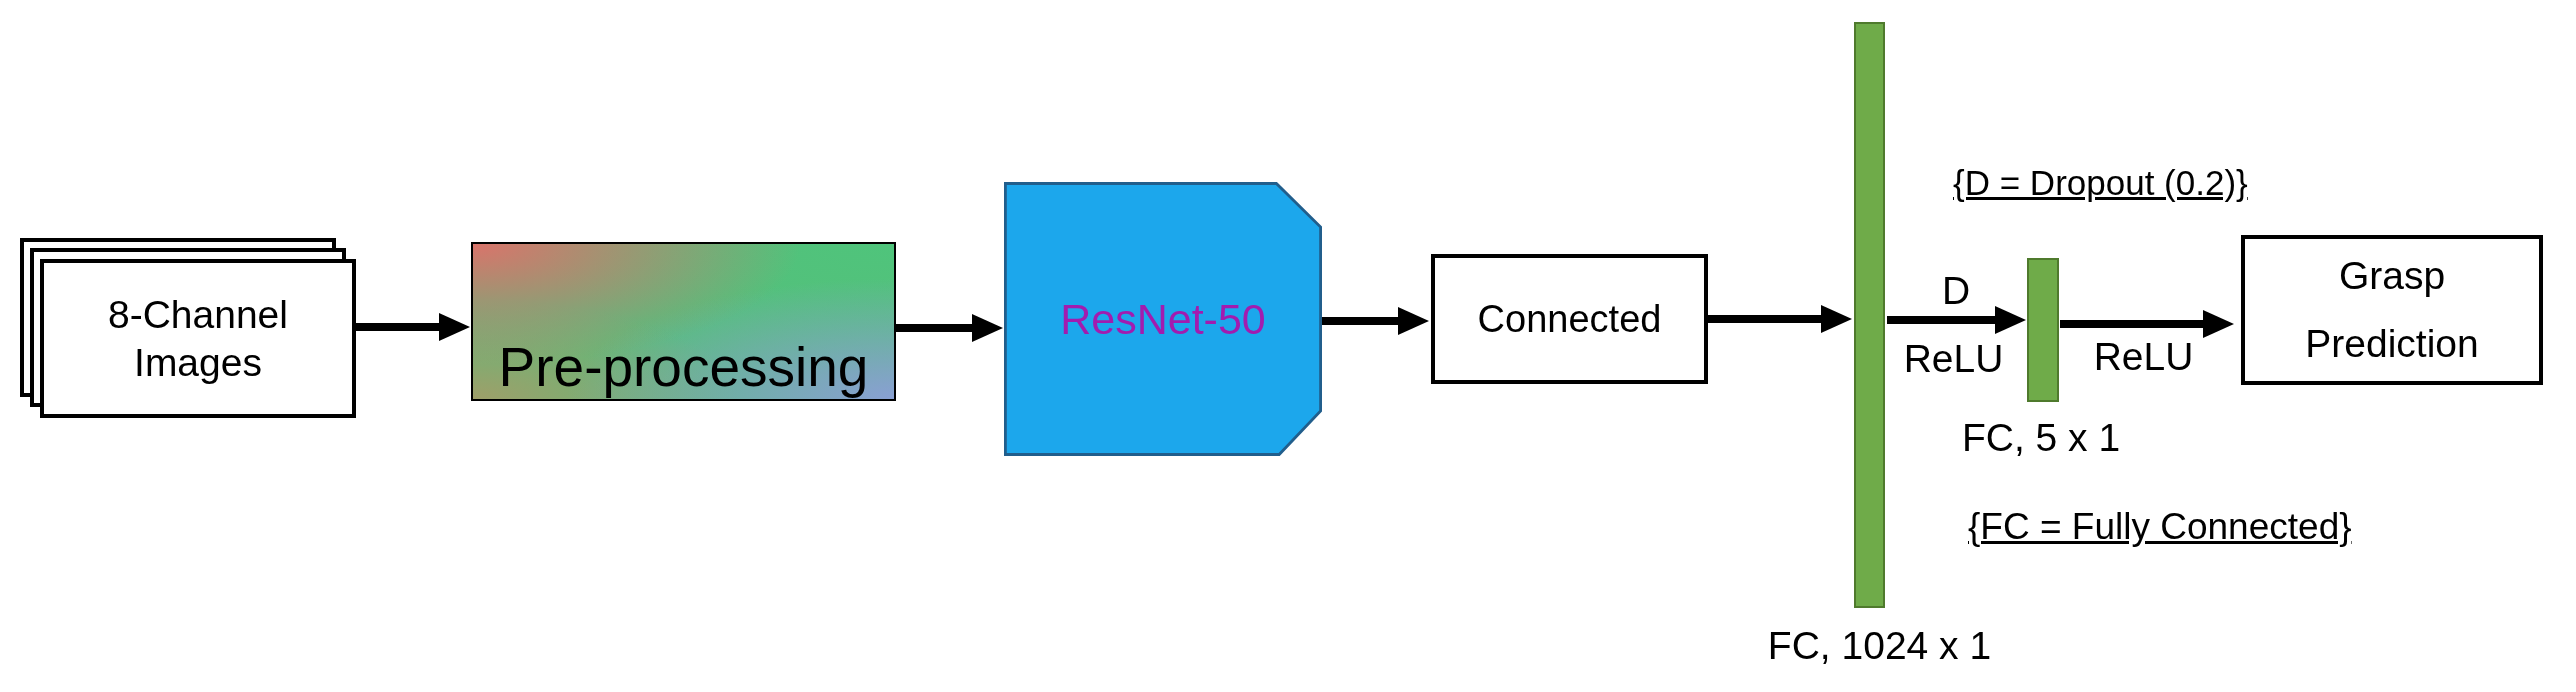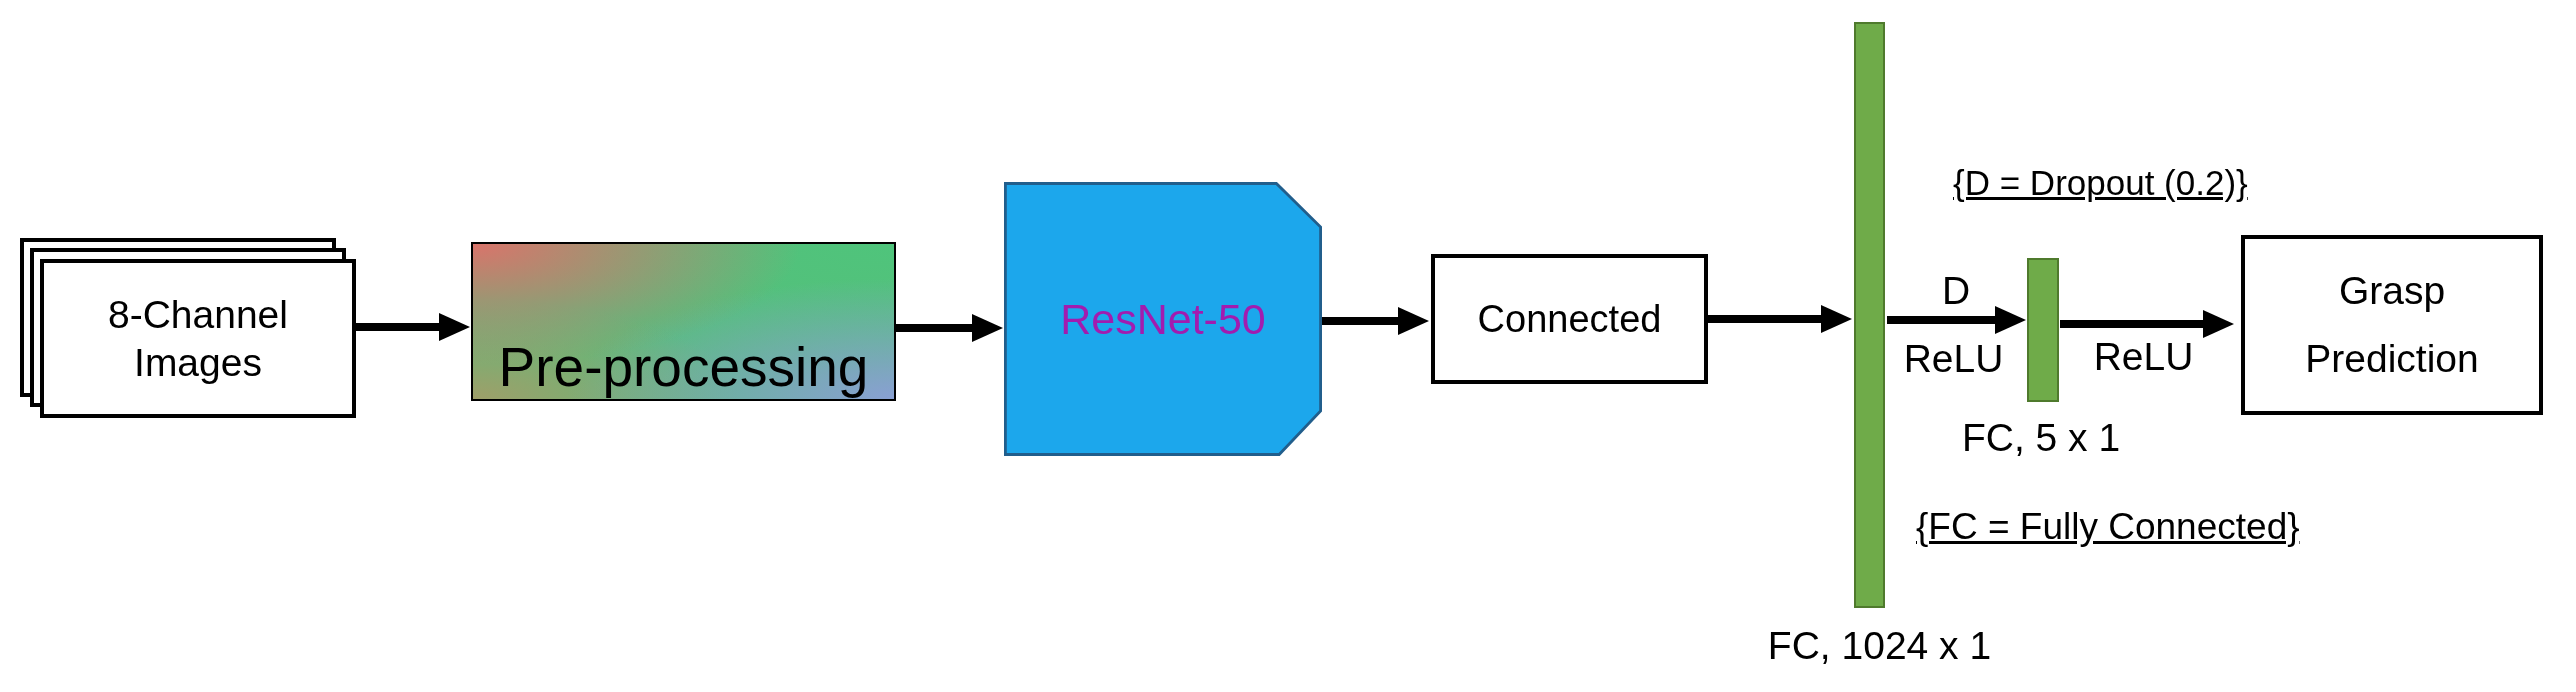--- a/index.html
+++ b/index.html
@@ -125,21 +125,21 @@
   <div class="arrow" style="left:1887px;top:316px;width:108px;"></div>
   <div class="lbl" style="left:1866px;top:337px;width:175px;font-size:39px;">ReLU</div>
 
   <div class="bar" style="left:2027px;top:258px;width:32px;height:144px;
               background:#6fab49;border:2.1px solid #4f7a2d;"></div>
   <div class="lbl" style="left:1936px;top:416px;width:210px;">FC, 5 x 1</div>
 
   <div class="arrow" style="left:2060px;top:320px;width:143px;"></div>
   <div class="lbl" style="left:2056px;top:335px;width:175px;font-size:39px;">ReLU</div>
 
-  <div class="box" style="left:2241px;top:235px;width:302px;height:180px;font-size:39px;line-height:68px;">
+  <div class="box" style="left:2241px;top:235px;width:302px;height:150px;font-size:39px;line-height:68px;">
     <span class="ln">Grasp</span>
     <span class="ln">Prediction</span>
   </div>
 
-  <div class="note" style="left:1916px;top:506px;font-size:37px;">{FC = Fully Connected}</div>
+  <div class="note" style="left:1968px;top:506px;font-size:37px;">{FC = Fully Connected}</div>
 
 </div>
 
 
 </body></html>

